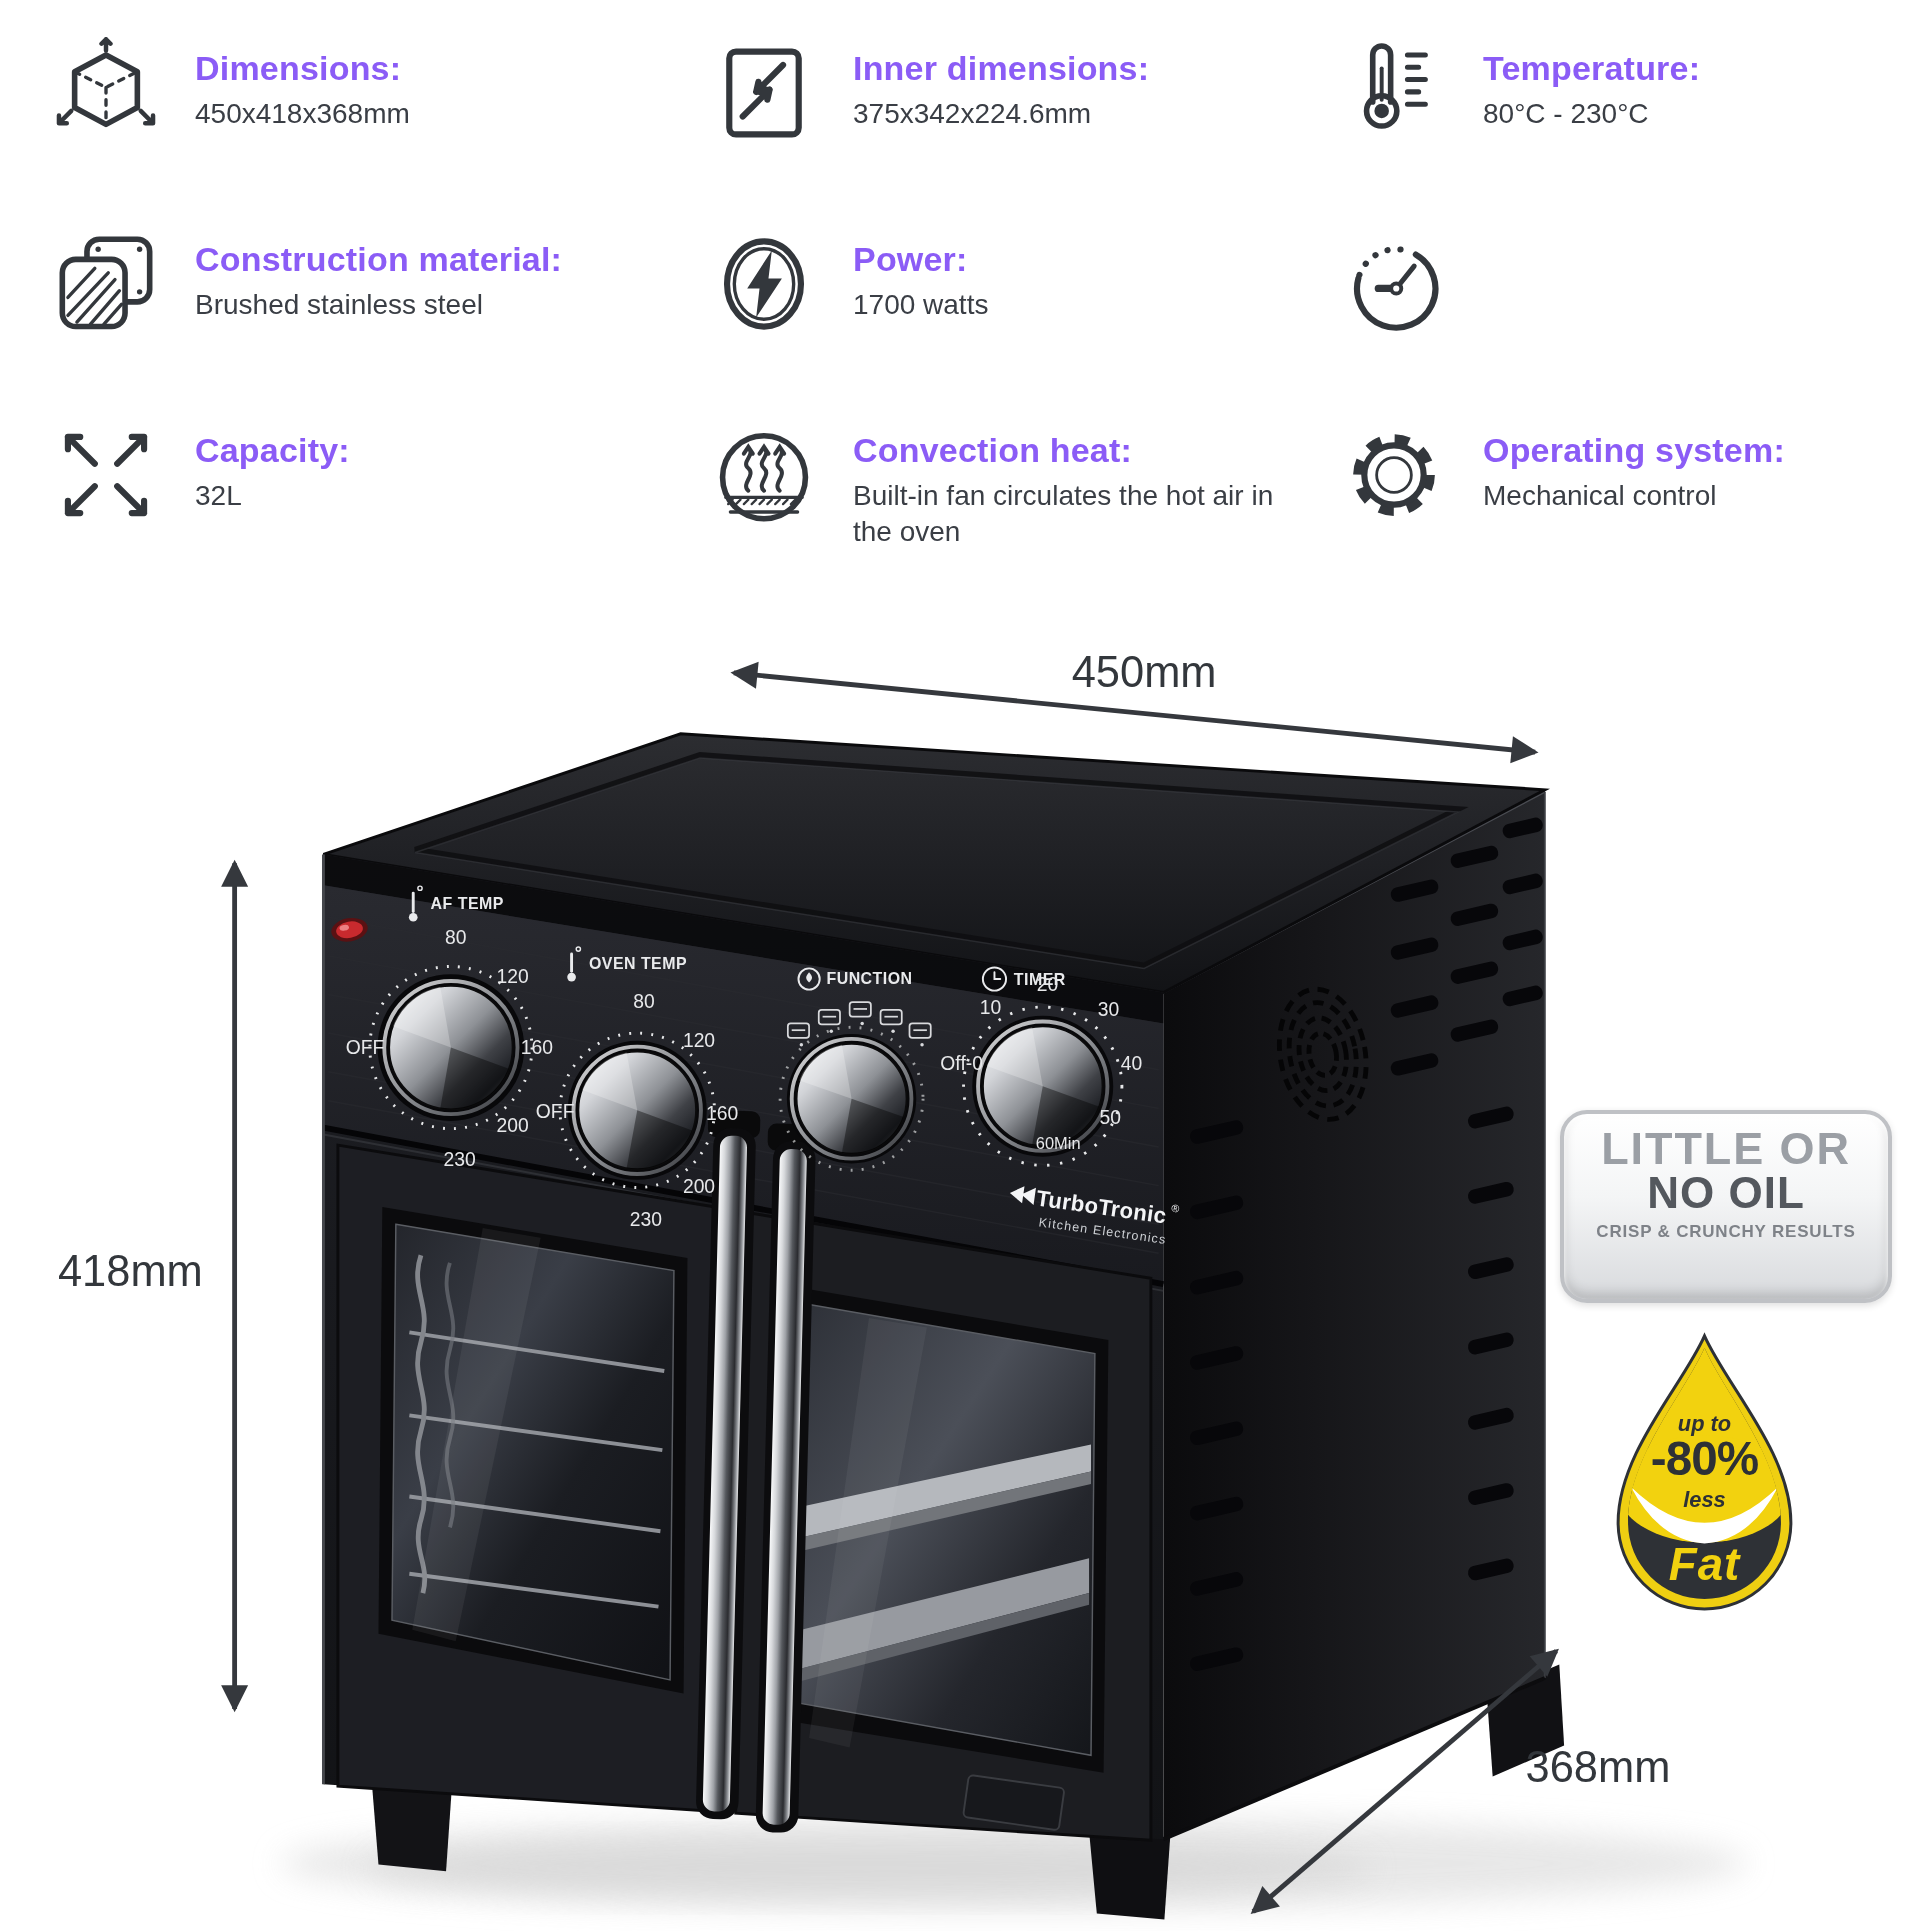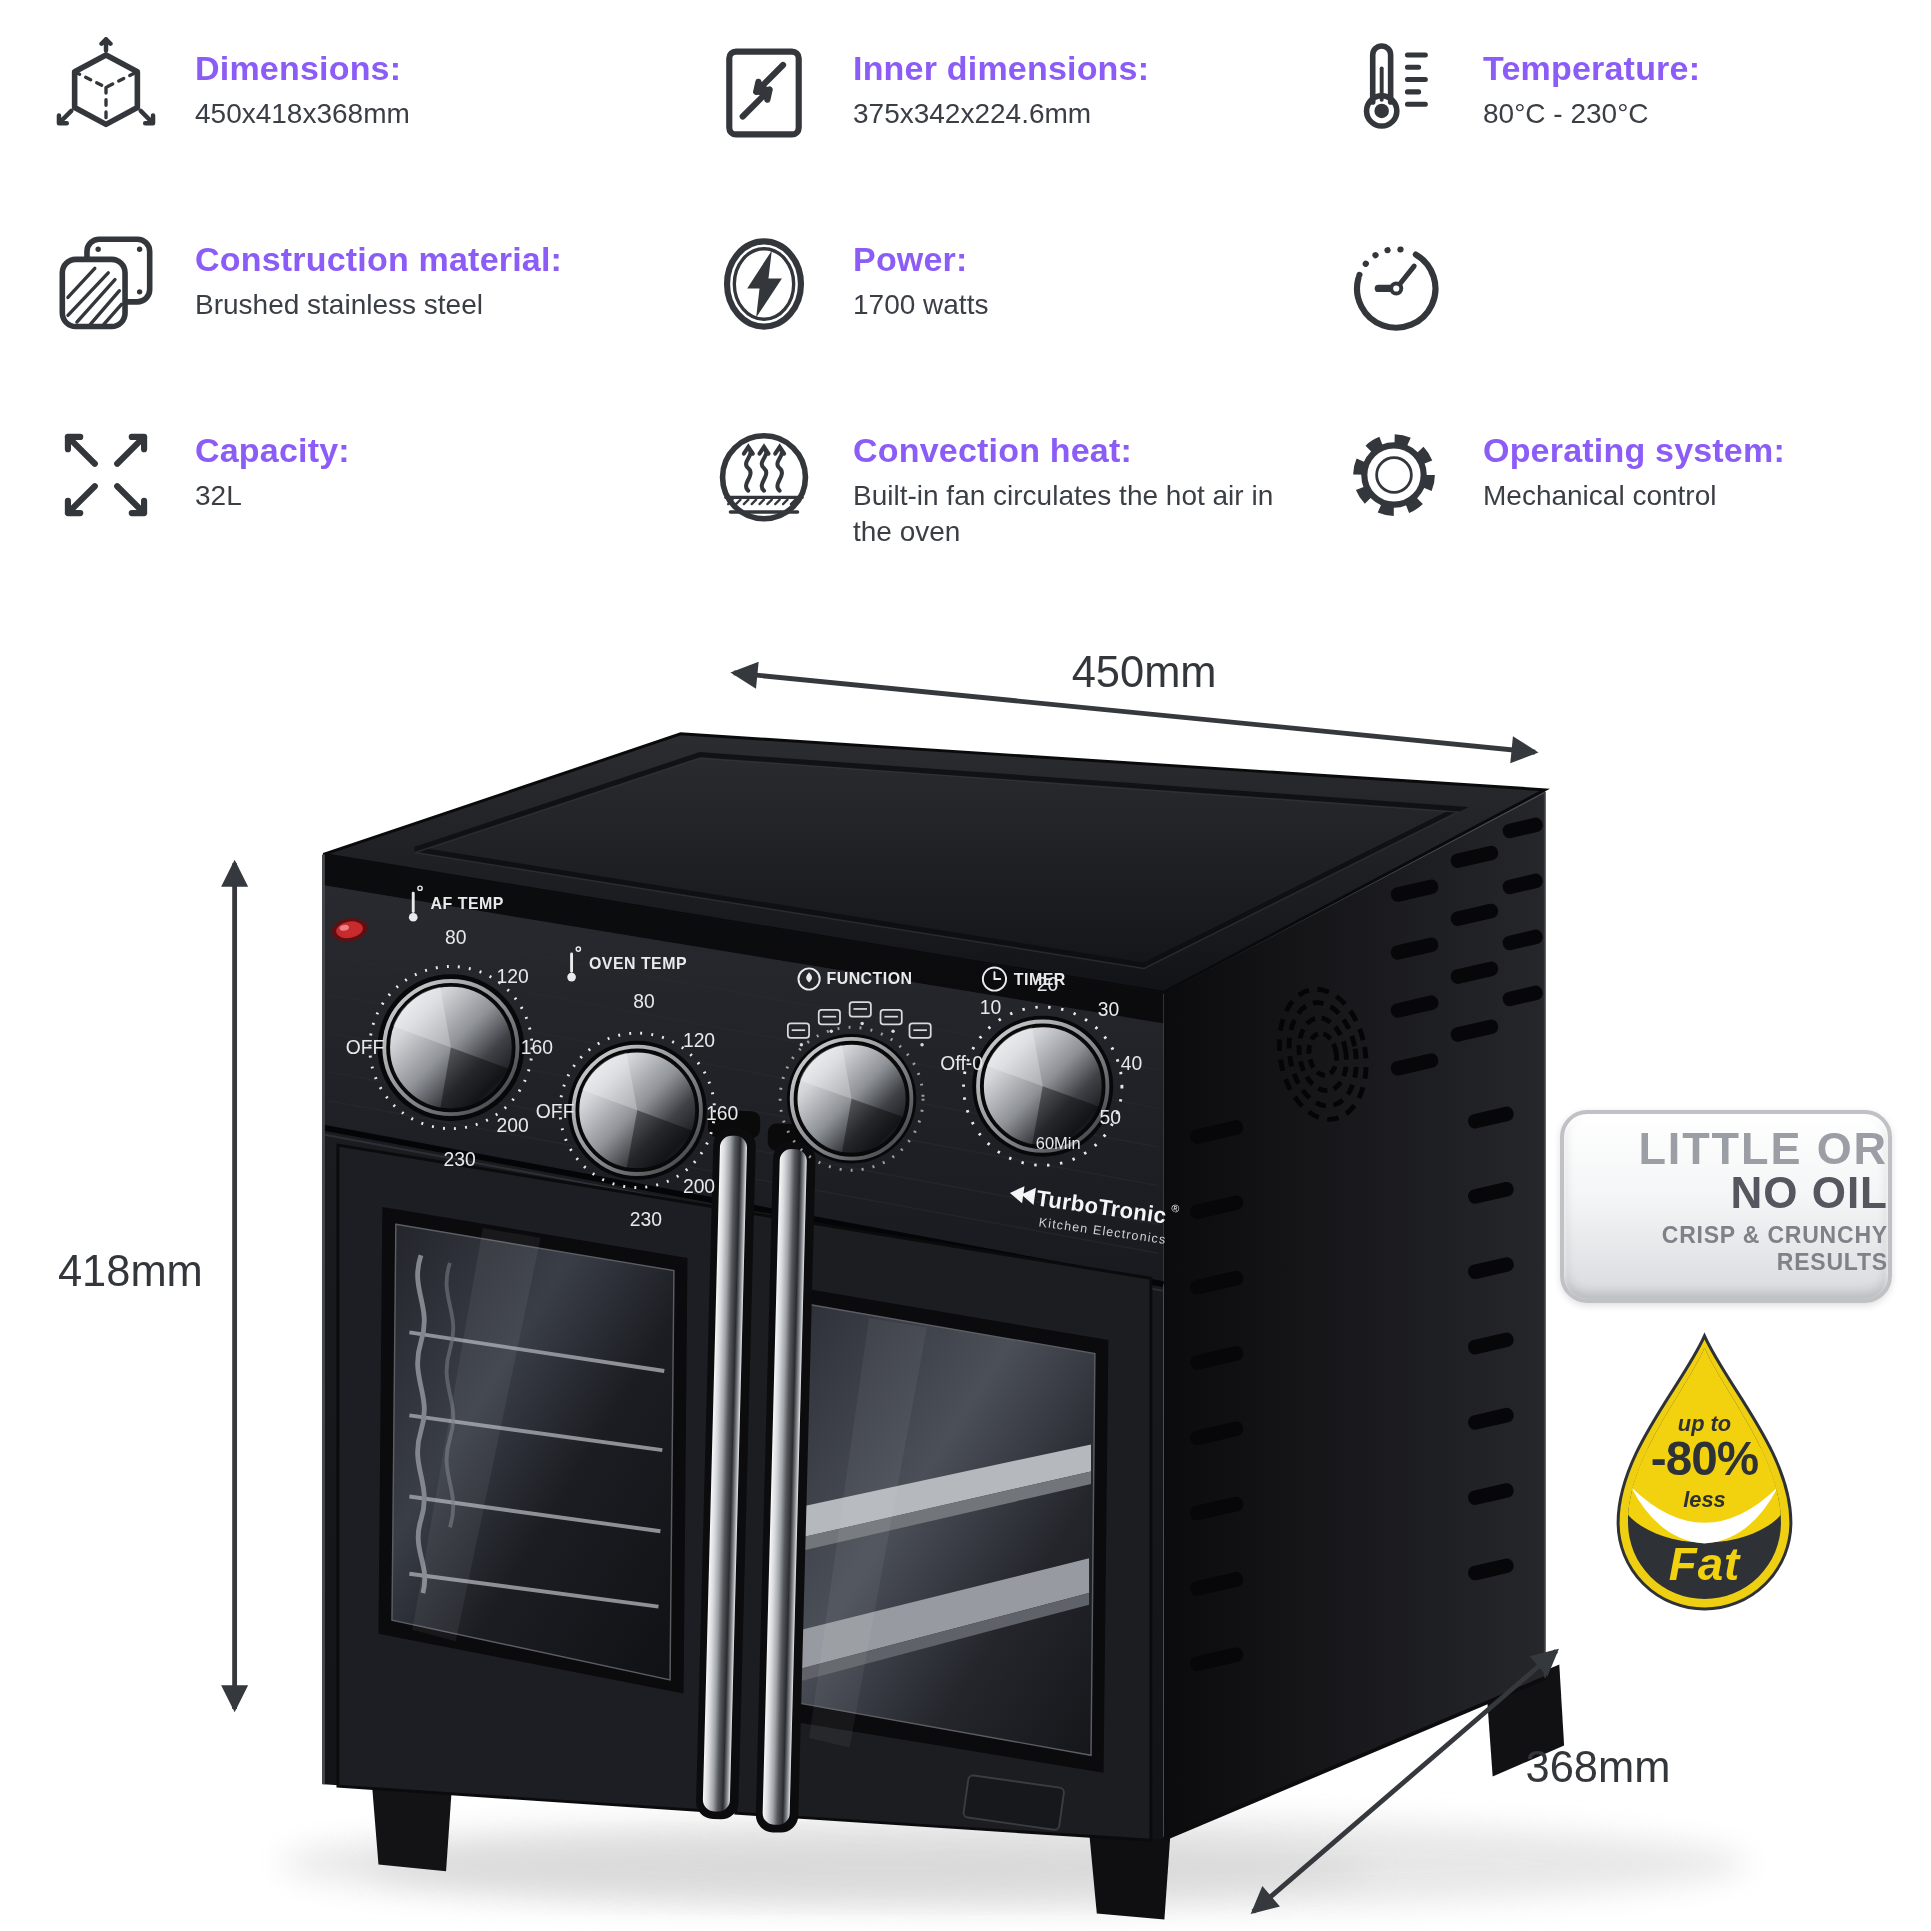--- a/index.html
+++ b/index.html
@@ -23,24 +23,24 @@
   .scale-sm{font-size:17px;fill:#e7e8ea;}
   .panel-lbl{font-size:16.5px;font-weight:600;fill:#e9eaec;letter-spacing:.5px;}
   .logo-main{font-size:23px;font-weight:800;fill:#f4f5f7;letter-spacing:.3px;}
   .logo-reg{font-size:11px;fill:#f4f5f7;}
   .logo-sub{font-size:13px;fill:#cdd0d4;letter-spacing:1.2px;}
   
   .badge-oil{position:absolute;left:1560px;top:1110px;width:324px;height:185px;
      border-radius:27px;border:4.8px solid #bfc1c5;
      background:linear-gradient(180deg,#ffffff 0%,#f4f5f6 45%,#d8dadd 100%);
      box-shadow:inset 0 2.9px 4.8px #ffffff,inset 0 -5.8px 11.6px rgba(0,0,0,.16),0 2.9px 7.7px rgba(0,0,0,.12);
-     text-align:right;}
+     text-align:center;}
   .bo1{margin-top:11.6px;font-size:45px;font-weight:800;letter-spacing:1.9px;color:#9b9fa5;line-height:1.0;}
   .bo2{font-size:44px;font-weight:800;letter-spacing:1px;color:#54585e;line-height:.98;}
-  .bo3{margin-top:8.7px;font-size:23px;font-weight:700;letter-spacing:0.8px;color:#7e8288;}
+  .bo3{margin-top:8.7px;font-size:17px;font-weight:700;letter-spacing:0.8px;color:#7e8288;}
   
   .fatdrop{position:absolute;left:1605px;top:1330px;width:199px;height:282px;}
   .fd-small{font-size:22px;font-weight:800;font-style:italic;fill:#2e3136;}
   .fd-big{font-size:48px;font-weight:900;fill:#2e3136;letter-spacing:-1px;}
   .fd-fat{font-size:46px;font-weight:900;font-style:italic;fill:#f2d20f;letter-spacing:1px;}
 </style>
 </head>
 <body>
 
 <div id="canvas">

